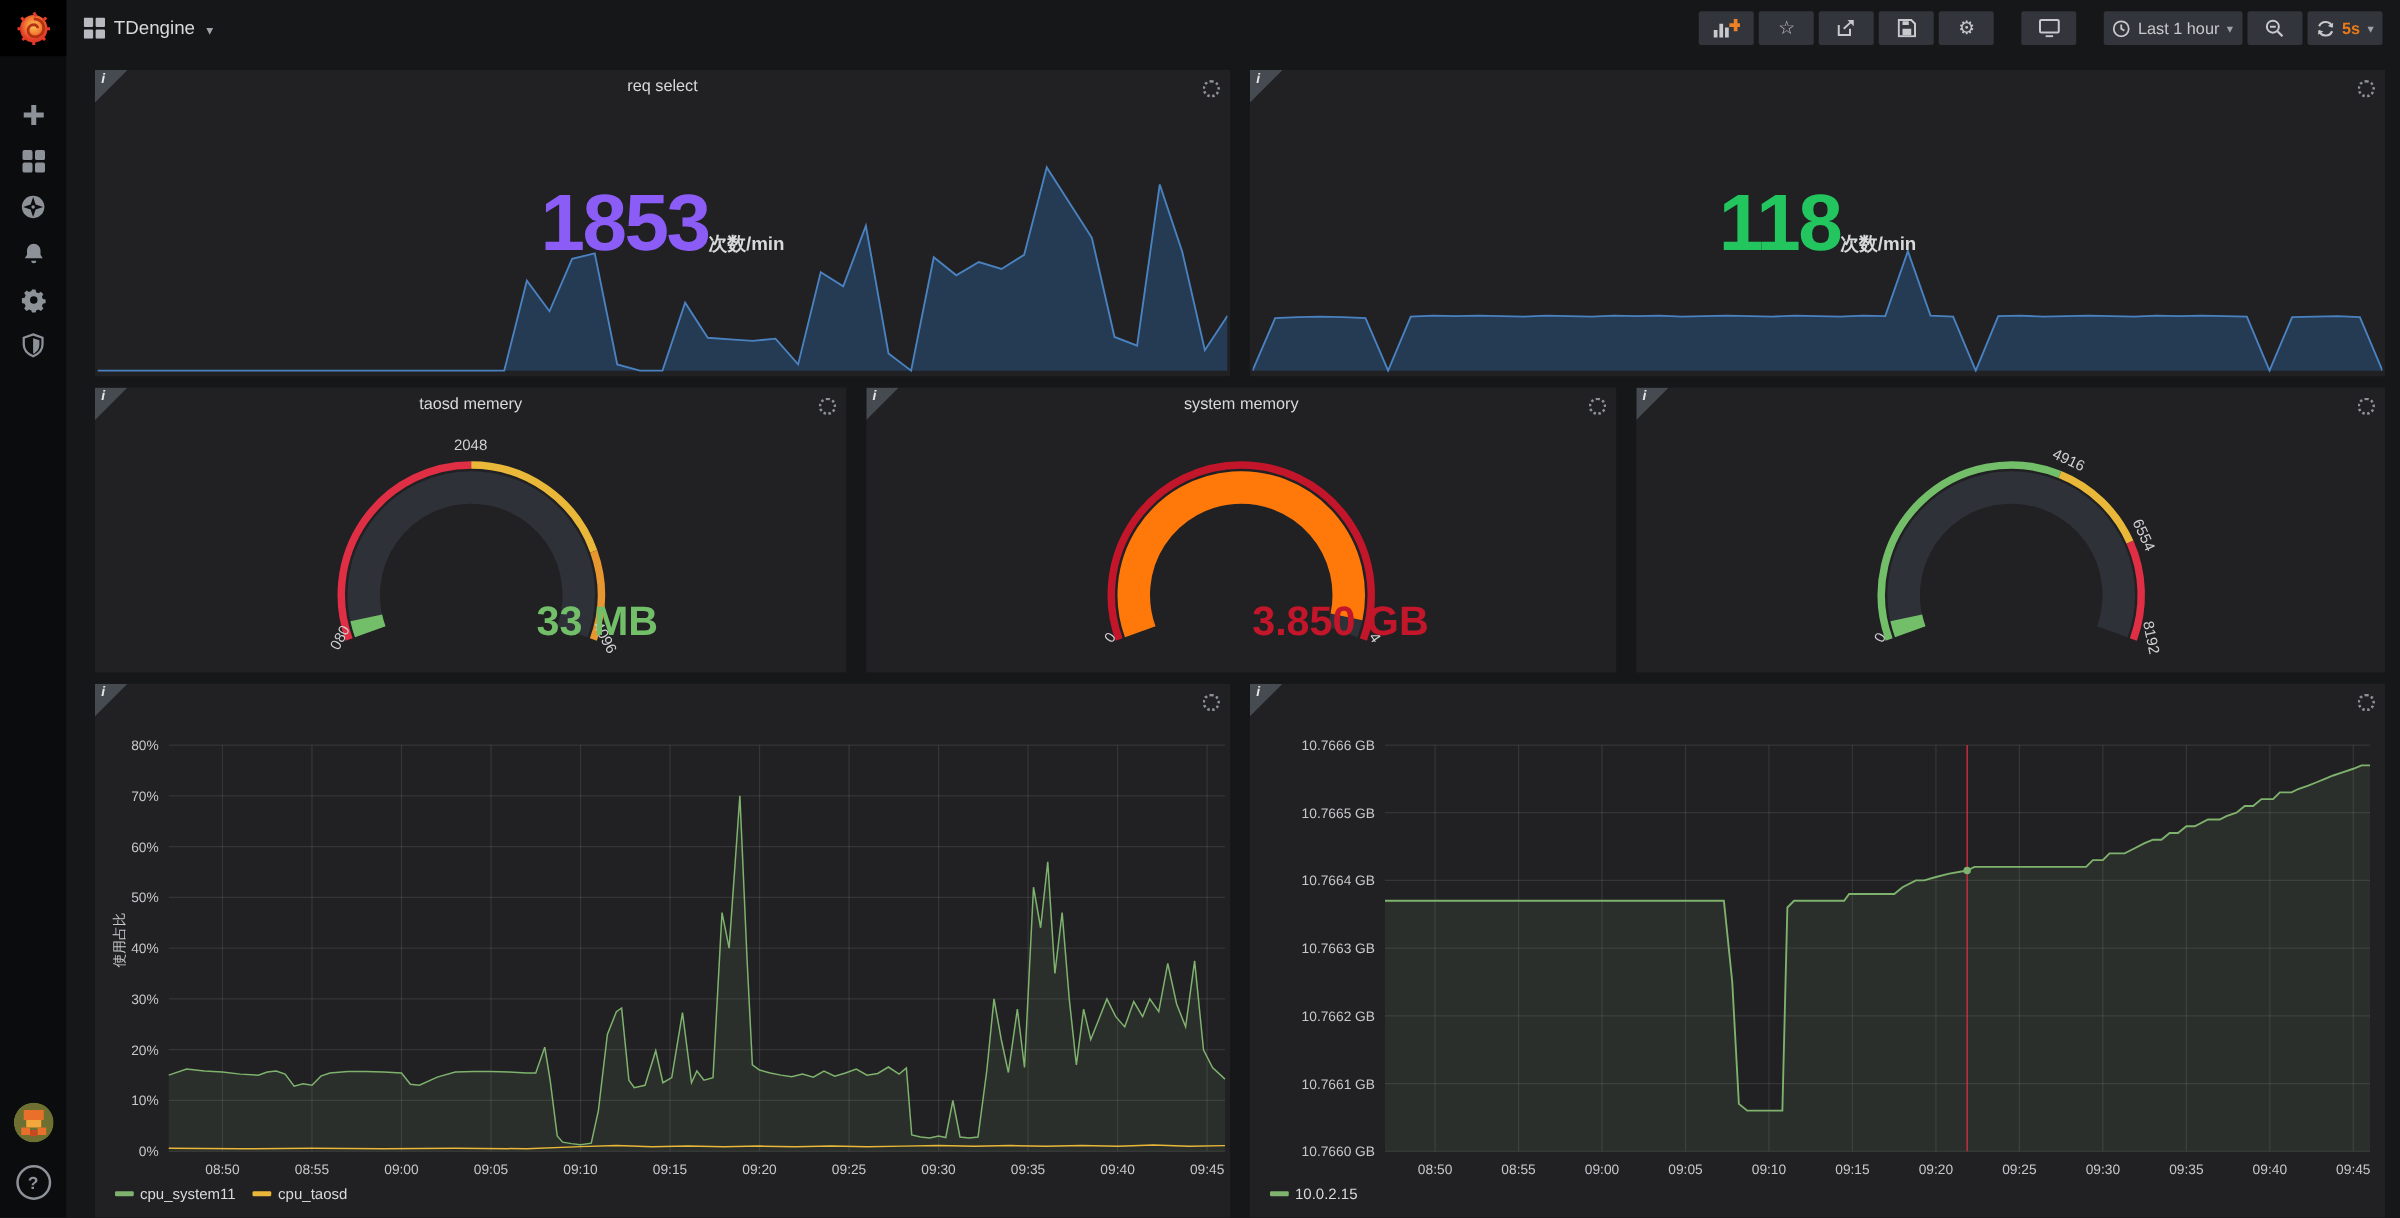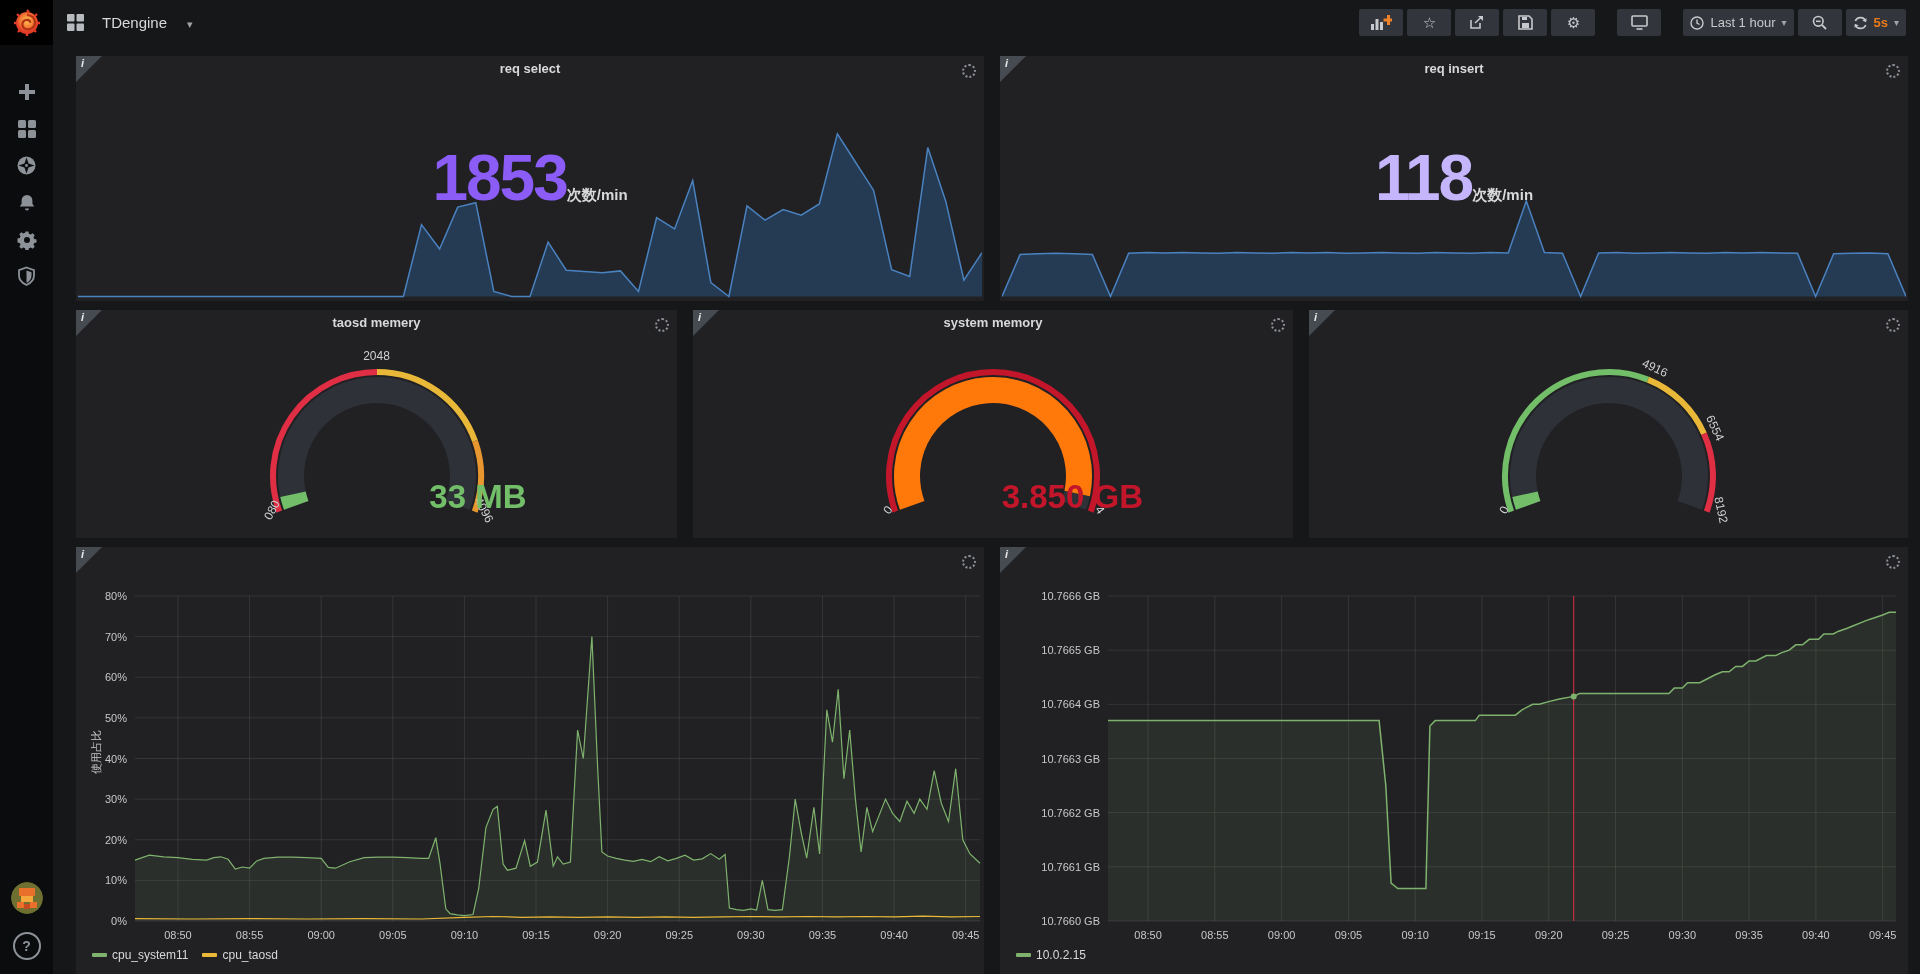--- a/index.html
+++ b/index.html
@@ -7,32 +7,32 @@
   
   .sidebar{position:absolute;left:0;top:0;width:53px;height:974px;background:#0b0c0e;z-index:5;display:flex;flex-direction:column;align-items:center}
   .logo{width:53px;height:45px;display:flex;align-items:center;justify-content:center;background:#000}
   .side-icon{width:53px;height:37px;display:flex;align-items:center;justify-content:center;color:#8d9299}
   .side-icon svg{display:block}
   .side-spacer{flex:1}
   .avatar{width:32px;height:32px;border-radius:50%;overflow:hidden;margin-bottom:18px}
   .help-circle{width:24px;height:24px;border:2px solid #8d9299;border-radius:50%;color:#8d9299;font-size:14px;font-weight:700;display:flex;align-items:center;justify-content:center;margin-bottom:14px}
   
   .navbar{position:absolute;left:53px;top:0;width:1867px;height:45px;display:flex;align-items:center;padding:0 14px;box-sizing:border-box}
-  .nav-title{display:flex;align-items:flex-end;gap:18px;font-size:15px;color:#d8d9da;cursor:pointer}
+  .nav-title{display:flex;align-items:flex-end;gap:7px;font-size:15px;color:#d8d9da;cursor:pointer}
   .nav-title .caret{font-size:11px;color:#9fa2a7;margin-left:2px}
   .nav-spacer{flex:1}
   .nav-right{display:flex;align-items:center;gap:4px}
   .nav-btn{height:27px;min-width:30px;padding:0 7px;background:#32353b;border-radius:2px;display:flex;align-items:center;justify-content:center;gap:6px;color:#c8c9cc;font-size:13px;cursor:pointer}
   .nav-btn .caret{font-size:10px;color:#9fa2a7}
   .nav-gap{width:14px}
   .glyph{font-size:15px;line-height:1}
   .orange{font-weight:700}
   
   .panel{position:absolute;background:#212124;box-sizing:border-box}
-  .panel-title{position:absolute;top:0;left:0;right:0;height:26px;line-height:26px;text-align:center;font-size:13px;font-weight:700;color:#d8d9da;cursor:pointer;z-index:3}
+  .panel-title{position:absolute;top:0;left:0;right:0;height:26px;line-height:26px;text-align:center;font-size:13px;font-weight:400;color:#d8d9da;cursor:pointer;z-index:3}
   .panel-title .caret{font-size:10px;color:#9fa2a7}
   .corner-info{position:absolute;top:0;left:0;width:26px;height:26px;background:#464b51;clip-path:polygon(0 0,100% 0,0 100%);z-index:4;cursor:pointer}
   .corner-info span{position:absolute;top:1px;left:5px;font-size:11px;font-weight:700;font-style:italic;color:#e8e8e8}
   .spinner{position:absolute;top:8px;right:8px;width:10px;height:10px;border:2px dotted #8d9299;border-radius:50%;z-index:4}
   .chart{position:absolute}
   .chart svg{display:block;position:absolute;left:0;top:0}
   text.tick{fill:#c7c8ca;font-size:11px;font-family:"Liberation Sans",sans-serif}
   
   .stat{position:absolute;left:0;right:0;top:85px;text-align:center;z-index:2;pointer-events:none;white-space:nowrap}
   .stat .v{font-size:64px;font-weight:700;letter-spacing:-2px}
@@ -223,30 +223,29 @@
     </div>
   <div class="stat">
     <span class="v" style="color: #8b5cf6;">1853</span><span class="u">次数/min</span>
   </div>
 </div>
 
 <div class="panel" style="left:1000px;top:56px;width:908px;height:245px">
   <div class="corner-info">
       <span>i</span>
     </div>
-  <div class="panel-title"><span>req insert</span></div>
   <div class="spinner"></div>
   <div class="chart" style="left:2px;top:64px;width:904px;height:178px">
       <svg width="904" height="178">
         <path d="M0.0 176.5L18.1 134.5L36.2 133.7L54.2 133.3L72.3 133.7L90.4 134.5L108.5 176.5L126.6 133.3L144.6 132.5L162.7 132.9L180.8 132.5L198.9 132.9L217.0 133.3L235.0 132.5L253.1 132.9L271.2 133.3L289.3 132.5L307.4 132.9L325.4 132.5L343.5 133.3L361.6 132.9L379.7 132.5L397.8 132.9L415.8 133.3L433.9 132.5L452.0 132.9L470.1 133.3L488.2 132.5L506.2 132.9L524.3 80.9L542.4 132.5L560.5 133.3L578.6 176.5L596.6 132.9L614.7 132.5L632.8 133.3L650.9 132.9L669.0 132.5L687.0 132.9L705.1 133.3L723.2 132.5L741.3 132.9L759.4 132.5L777.4 132.9L795.5 133.3L813.6 176.5L831.7 133.7L849.8 133.3L867.8 132.9L885.9 133.7L904.0 176.5L904 176.5L0 176.5Z" fill="rgba(44,92,150,0.42)" stroke="none"></path>
         <path d="M0.0 176.5L18.1 134.5L36.2 133.7L54.2 133.3L72.3 133.7L90.4 134.5L108.5 176.5L126.6 133.3L144.6 132.5L162.7 132.9L180.8 132.5L198.9 132.9L217.0 133.3L235.0 132.5L253.1 132.9L271.2 133.3L289.3 132.5L307.4 132.9L325.4 132.5L343.5 133.3L361.6 132.9L379.7 132.5L397.8 132.9L415.8 133.3L433.9 132.5L452.0 132.9L470.1 133.3L488.2 132.5L506.2 132.9L524.3 80.9L542.4 132.5L560.5 133.3L578.6 176.5L596.6 132.9L614.7 132.5L632.8 133.3L650.9 132.9L669.0 132.5L687.0 132.9L705.1 133.3L723.2 132.5L741.3 132.9L759.4 132.5L777.4 132.9L795.5 133.3L813.6 176.5L831.7 133.7L849.8 133.3L867.8 132.9L885.9 133.7L904.0 176.5" fill="none" stroke="#4a82c0" stroke-width="1.5"></path>
       </svg>
     </div>
   <div class="stat">
-    <span class="v" style="color: #c4b5fd;">118</span><span class="u">次数/min</span>
+    <span class="v" style="color: #22c55e;">118</span><span class="u">次数/min</span>
   </div>
 </div>
 
 <div class="panel" style="left:76px;top:310px;width:601px;height:228px">
   <div class="corner-info">
       <span>i</span>
     </div>
   <div class="panel-title"><span>taosd memery</span></div>
   <div class="spinner"></div>
   <div class="gauge">

